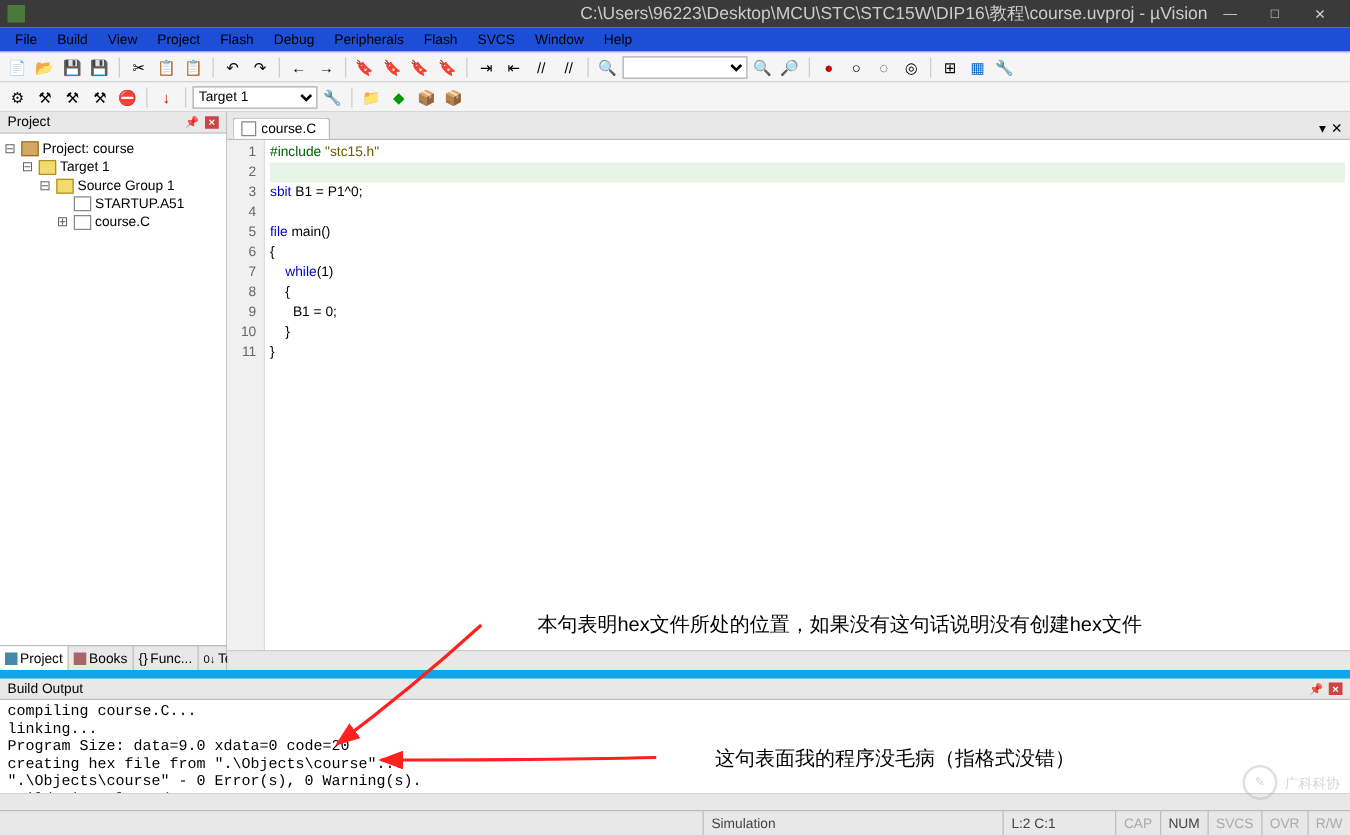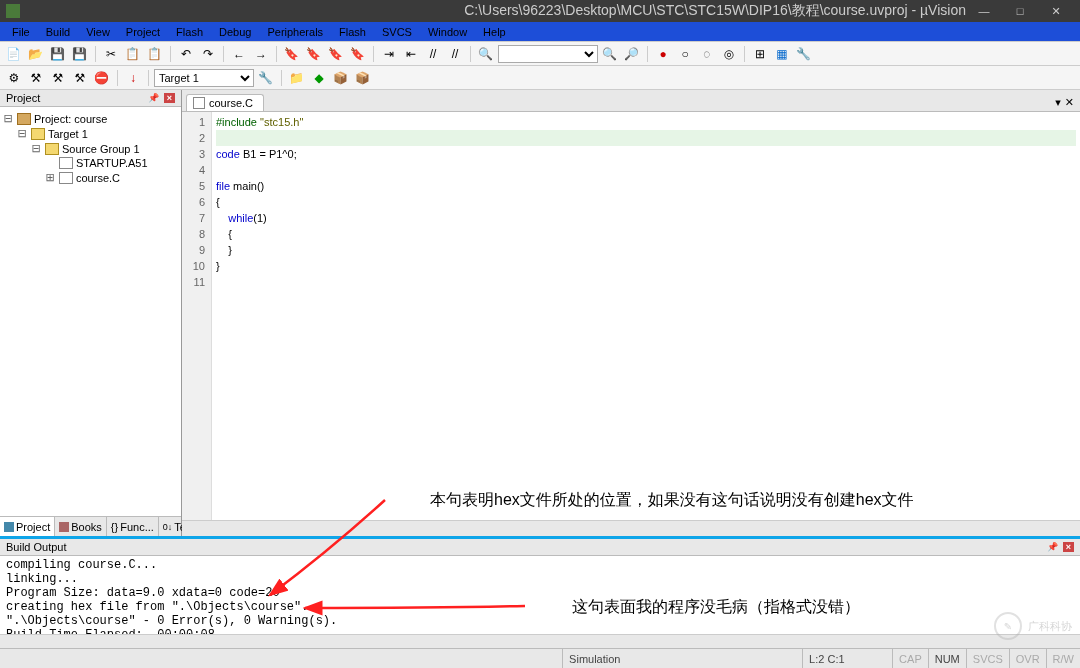--- a/index.html
+++ b/index.html
@@ -60,21 +60,21 @@
 .kw-key { color: #0000cc; }
 .hscroll { height: 16px; background: #e8e8e8; border-top: 1px solid #ccc; }
 
 
 .annotations { position: absolute; inset: 0; pointer-events: none; }
 .arrow { stroke: #ff2020; stroke-width: 2.5; fill: none; }
 .arrowhead { fill: #ff2020; }
 .anno-text { position: absolute; color: #000; font-size: 16px; font-weight: 500; white-space: nowrap; margin-left: 42px; }
 
 
-.build-output { height: 112px; display: flex; flex-direction: column; background: #fff; border-top: 3px solid #0ea5e9; }
+.build-output { height: 112px; display: flex; flex-direction: column; background: #fff; border-top: 7px solid #0ea5e9; }
 .build-body { flex: 1; background: #fff; font-family: "Courier New", monospace; font-size: 12px; padding: 2px 6px; overflow: auto; white-space: pre; }
 .build-scroll { height: 14px; background: #e8e8e8; border-top: 1px solid #ccc; }
 
 
 .statusbar { height: 20px; background: #e8e8e8; border-top: 1px solid #bbb; display: flex; align-items: center; font-size: 10px; color: #444; }
 .statusbar .cell { padding: 0 6px; border-left: 1px solid #bbb; height: 100%; display: flex; align-items: center; }
 .statusbar .spacer { flex: 1; }
 .statusbar .dim { color: #aaa; }
 
 
@@ -327,26 +327,27 @@
           <div>6</div>
           <div>7</div>
           <div>8</div>
           <div>9</div>
           <div>10</div>
           <div>11</div>
         </div>
       <div class="code-lines" id="codelines">
           <div><span class="kw-pp">#include</span> <span class="kw-str">"stc15.h"</span></div>
           <div class="highlight"></div>
-          <div><span class="kw-type">code</span> B1 = P1^0;</div>
+          <div><span class="kw-type">sbit</span> B1 = P1^0;</div>
           <div></div>
           <div><span class="kw-type">file</span> main()</div>
           <div>{</div>
           <div>    <span class="kw-key">while</span>(1)</div>
           <div>    {</div>
+          <div>      B1 = 0;</div>
           <div>    }</div>
           <div>}</div>
         </div>
     </div>
     <div class="hscroll"></div>
   </div>
 </div>
 
 <div class="build-output">
   <div class="panel-title">

